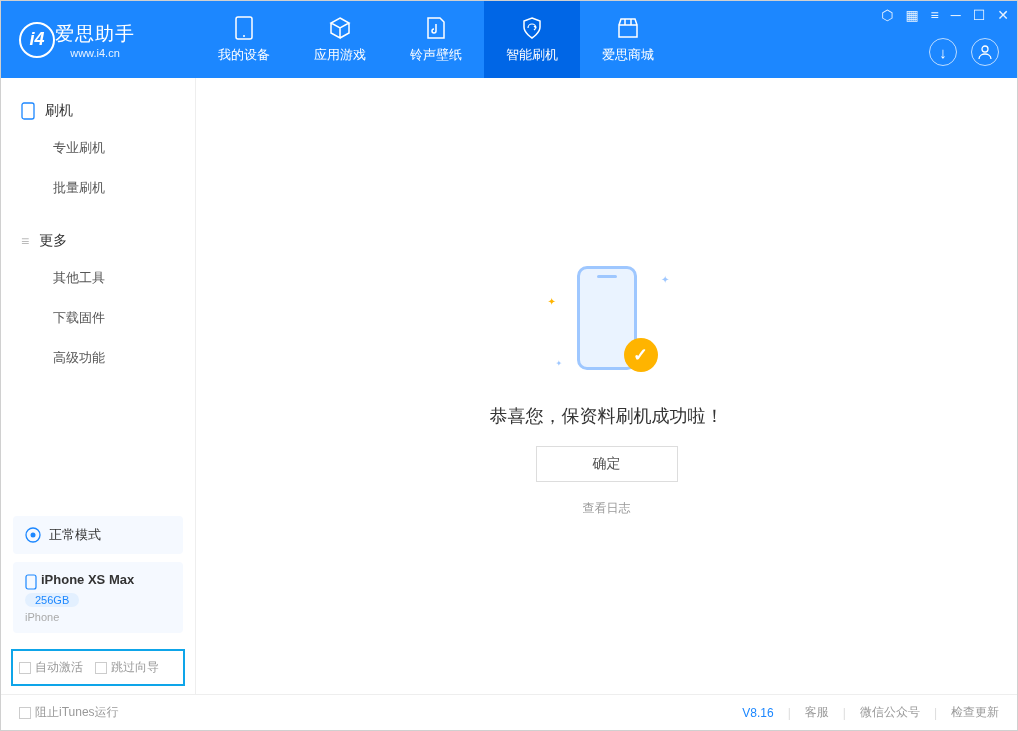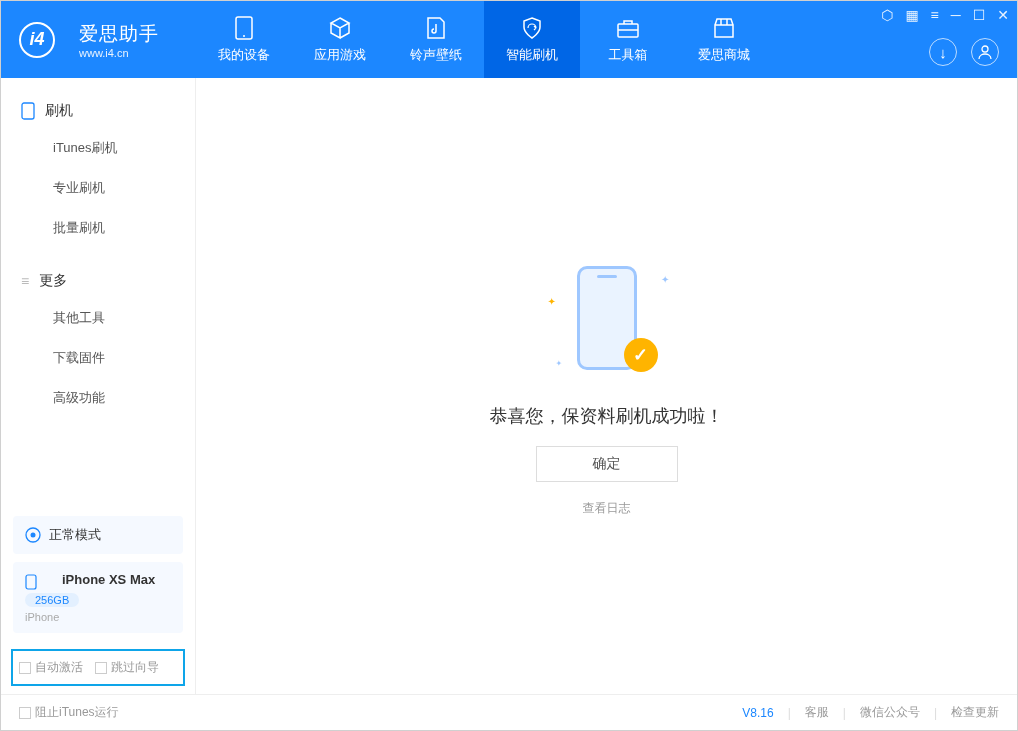--- a/index.html
+++ b/index.html
@@ -1,20 +1,20 @@
 <!DOCTYPE html>
 <html><head>
 <meta charset="utf-8">
 <style>
 * { margin: 0; padding: 0; box-sizing: border-box; font-family: "Microsoft YaHei", sans-serif; }
 body { background: #fff; width: 1018px; height: 731px; overflow: hidden; border: 1px solid #d0d0d0; }
 .header { background: #1c87ff; height: 77px; display: flex; align-items: center; color: #fff; position: relative; }
 .logo-area { display: flex; align-items: center; padding: 0 18px; width: 195px; }
 .logo-icon { width: 36px; height: 36px; border: 2.5px solid #fff; border-radius: 50%; display: flex; align-items: center; justify-content: center; font-weight: bold; font-size: 18px; font-style: italic; }
-.logo-text { margin-left: 24px; }
+.logo-text { margin-left: 0; text-align: center; }
 .logo-title { font-size: 19px; font-weight: 500; letter-spacing: 1px; }
 .logo-sub { font-size: 11px; opacity: 0.9; }
 .nav-tabs { display: flex; height: 100%; }
 .nav-tab { width: 96px; display: flex; flex-direction: column; align-items: center; justify-content: center; cursor: pointer; font-size: 13px; gap: 6px; }
 .nav-tab.active { background: #0066e6; }
 .nav-tab .ticon { width: 24px; height: 24px; display: flex; align-items: center; justify-content: center; }
 .window-controls { position: absolute; top: 6px; right: 8px; display: flex; gap: 12px; font-size: 14px; }
 .window-controls span { cursor: pointer; opacity: 0.9; }
 .header-right { position: absolute; right: 18px; bottom: 12px; display: flex; gap: 14px; }
 .hr-btn { width: 28px; height: 28px; border: 1.5px solid rgba(255,255,255,0.7); border-radius: 50%; display: flex; align-items: center; justify-content: center; cursor: pointer; font-size: 15px; }
@@ -93,29 +93,20 @@
           <svg width="24" height="24" viewBox="0 0 24 24">
             <path d="M12 2 L20 5 V11 C20 17 12 22 12 22 C12 22 4 17 4 11 V5 Z" fill="none" stroke="#fff" stroke-width="1.5"></path>
             <path d="M8 12 A4 4 0 0 1 16 12 M16 12 L14 10 M16 12 L14 14" fill="none" stroke="#fff" stroke-width="1.2"></path>
           </svg>
         </span>
       <span>智能刷机</span>
     </div>
     <div class="nav-tab">
       <span class="ticon">
           <svg width="24" height="22" viewBox="0 0 24 22">
-            <rect x="2" y="7" width="20" height="13" rx="1" fill="none" stroke="#fff" stroke-width="1.5"></rect>
-            <path d="M8 7 V4 H16 V7 M2 13 H22" fill="none" stroke="#fff" stroke-width="1.5"></path>
-          </svg>
-        </span>
-      <span>工具箱</span>
-    </div>
-    <div class="nav-tab">
-      <span class="ticon">
-          <svg width="24" height="22" viewBox="0 0 24 22">
             <path d="M3 8 L5 2 H19 L21 8 M3 8 H21 V20 H3 Z M9 8 V2 M15 8 V2" fill="none" stroke="#fff" stroke-width="1.5"></path>
           </svg>
         </span>
       <span>爱思商城</span>
     </div>
   </div>
   <div class="window-controls">
     <span>⬡</span>
     <span>▦</span>
     <span>≡</span>
@@ -138,21 +129,20 @@
   <div class="sidebar">
     <div class="side-group">
       <div class="side-header">
         <span>
             <svg width="14" height="18" viewBox="0 0 14 18">
               <rect x="1" y="1" width="12" height="16" rx="2" fill="none" stroke="#1c87ff" stroke-width="1.3"></rect>
             </svg>
           </span>
         <span>刷机</span>
       </div>
-      <div class="side-item">iTunes刷机</div>
       <div class="side-item">专业刷机</div>
       <div class="side-item">批量刷机</div>
     </div>
     <div class="side-group">
       <div class="side-header">
         <span style="color:#bbb;">≡</span>
         <span>更多</span>
       </div>
       <div class="side-item">其他工具</div>
       <div class="side-item">下载固件</div>
@@ -162,21 +152,21 @@
     <div class="device-box">
       <span>
           <svg width="16" height="16" viewBox="0 0 16 16">
             <circle cx="8" cy="8" r="7" fill="none" stroke="#1c87ff" stroke-width="1.3"></circle>
             <circle cx="8" cy="8" r="2.5" fill="#1c87ff"></circle>
           </svg>
         </span>
       <span>正常模式</span>
     </div>
     <div class="device-info">
-      <div style="display:flex; align-items:center; gap:25px;">
+      <div style="display:flex; align-items:center; gap:4px;">
         <span>
             <svg width="12" height="16" viewBox="0 0 12 16">
               <rect x="1" y="1" width="10" height="14" rx="2" fill="none" stroke="#1c87ff" stroke-width="1.2"></rect>
             </svg>
           </span>
         <span class="device-name">iPhone XS Max</span>
       </div>
       <span class="badge">256GB</span>
       <div class="device-sub">iPhone</div>
     </div>

